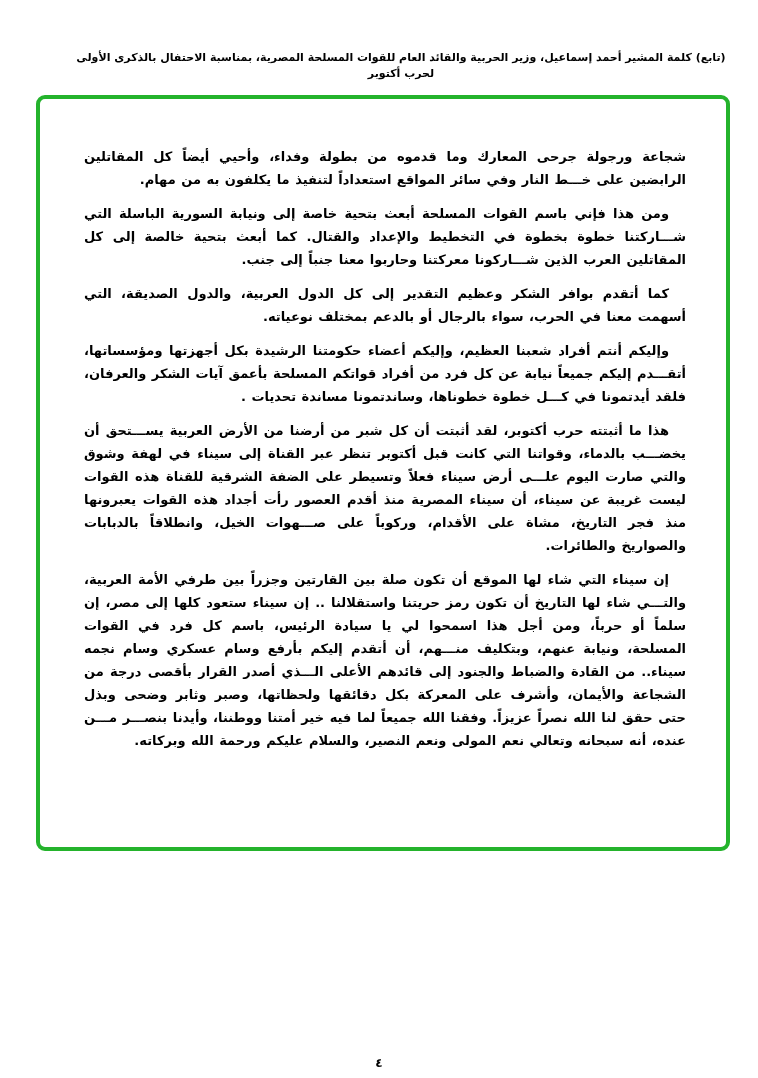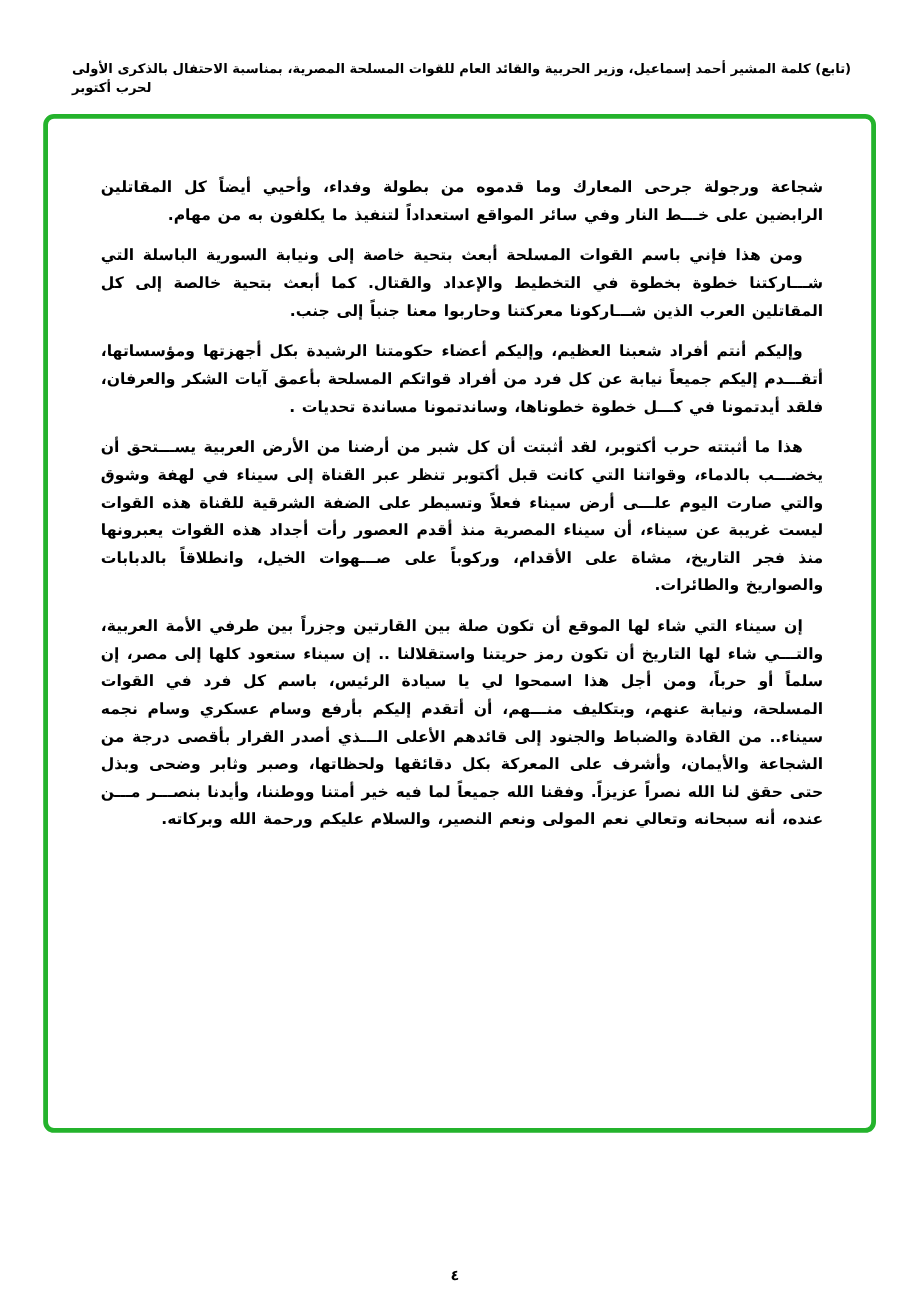--- a/index.html
+++ b/index.html
@@ -14,32 +14,32 @@
       font-family: "DejaVu Sans", sans-serif;
       color: #000;
       overflow: hidden;
     }
     .doc-header {
       position: absolute;
       top: 50px;
       left: 60px;
       right: 16px;
       direction: rtl;
-      text-align: left;
+      text-align: center;
       font-size: 11px;
       font-weight: bold;
       line-height: 16px;
       color: #000;
     }
     .green-frame {
       position: absolute;
       top: 95px;
       left: 36px;
       width: 694px;
-      height: 849px;
+      height: 756px;
       box-sizing: border-box;
       border: 4px solid #24b32c;
       border-radius: 9px;
       background: #ffffff;
     }
     .content {
       box-sizing: border-box;
       padding: 46px 40px 0 44px;
       direction: rtl;
     }
@@ -69,19 +69,20 @@
   </style>
 </head>
 <body>
 
 <div class="doc-header">(تابع) كلمة المشير أحمد إسماعيل، وزير الحربية والقائد العام للقوات المسلحة المصرية، بمناسبة الاحتفال بالذكرى الأولى لحرب أكتوبر</div>
 
 <div class="green-frame">
   <div class="content">
     <p class="first">شجاعة ورجولة جرحى المعارك وما قدموه من بطولة وفداء، وأحيي أيضاً كل المقاتلين الرابضين على خـــط النار وفي سائر المواقع استعداداً لتنفيذ ما يكلفون به من مهام.</p>
     <p>ومن هذا فإني باسم القوات المسلحة أبعث بتحية خاصة إلى ونيابة السورية الباسلة التي شـــاركتنا خطوة بخطوة في التخطيط والإعداد والقتال. كما أبعث بتحية خالصة إلى كل المقاتلين العرب الذين شـــاركونا معركتنا وحاربوا معنا جنباً إلى جنب.</p>
+    <p>كما أتقدم بوافر الشكر وعظيم التقدير إلى كل الدول العربية، والدول الصديقة، التي أسهمت معنا في الحرب، سواء بالرجال أو بالدعم بمختلف نوعياته.</p>
     <p>وإليكم أنتم أفراد شعبنا العظيم، وإليكم أعضاء حكومتنا الرشيدة بكل أجهزتها ومؤسساتها، أتقـــدم إليكم جميعاً نيابة عن كل فرد من أفراد قواتكم المسلحة بأعمق آيات الشكر والعرفان، فلقد أيدتمونا في كـــل خطوة خطوناها، وساندتمونا مساندة تحديات .</p>
     <p>هذا ما أثبتته حرب أكتوبر، لقد أثبتت أن كل شبر من أرضنا من الأرض العربية يســـتحق أن يخضـــب بالدماء، وقواتنا التي كانت قبل أكتوبر تنظر عبر القناة إلى سيناء في لهفة وشوق والتي صارت اليوم علـــى أرض سيناء فعلاً وتسيطر على الضفة الشرقية للقناة هذه القوات ليست غريبة عن سيناء، أن سيناء المصرية منذ أقدم العصور رأت أجداد هذه القوات يعبرونها منذ فجر التاريخ، مشاة على الأقدام، وركوباً على صـــهوات الخيل، وانطلاقاً بالدبابات والصواريخ والطائرات.</p>
     <p>إن سيناء التي شاء لها الموقع أن تكون صلة بين القارتين وجزراً بين طرفي الأمة العربية، والتـــي شاء لها التاريخ أن تكون رمز حريتنا واستقلالنا .. إن سيناء ستعود كلها إلى مصر، إن سلماً أو حرباً، ومن أجل هذا اسمحوا لي يا سيادة الرئيس، باسم كل فرد في القوات المسلحة، ونيابة عنهم، وبتكليف منـــهم، أن أتقدم إليكم بأرفع وسام عسكري وسام نجمه سيناء.. من القادة والضباط والجنود إلى قائدهم الأعلى الـــذي أصدر القرار بأقصى درجة من الشجاعة والأيمان، وأشرف على المعركة بكل دقائقها ولحظاتها، وصبر وثابر وضحى وبذل حتى حقق لنا الله نصراً عزيزاً. وفقنا الله جميعاً لما فيه خير أمتنا ووطننا، وأيدنا بنصـــر مـــن عنده، أنه سبحانه وتعالي نعم المولى ونعم النصير، والسلام عليكم ورحمة الله وبركاته.</p>
   </div>
 </div>
 
 <div class="page-number">٤</div>
 
 </body></html>

